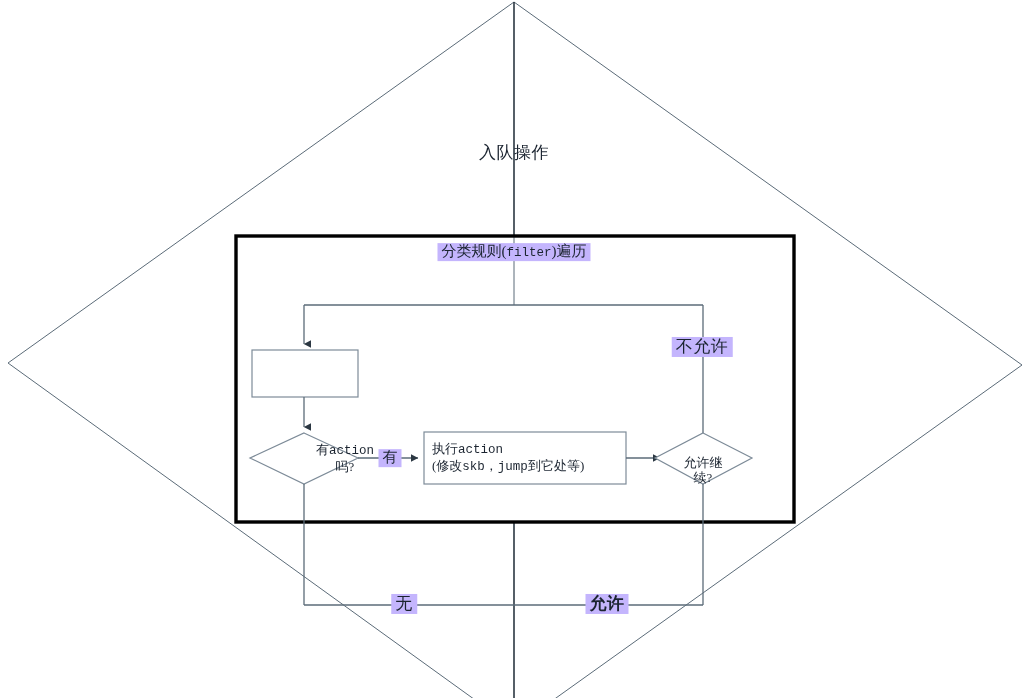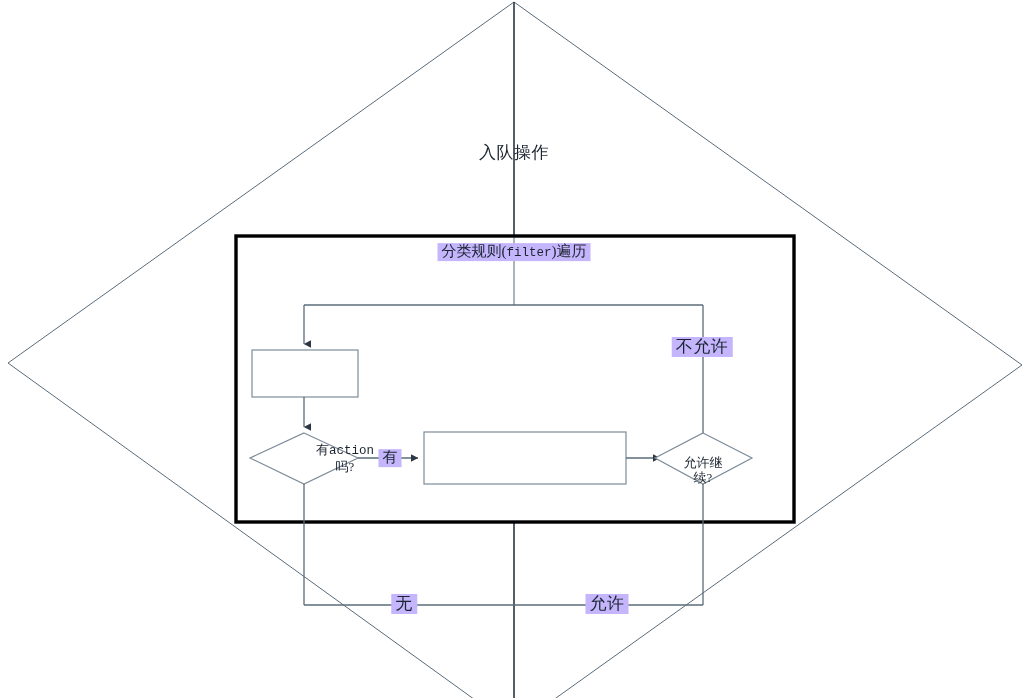--- a/index.html
+++ b/index.html
@@ -100,24 +100,25 @@
 
   </svg>
 
   <div class="lbl lbl-center txt-cjk-lg" style="left:514px; top:153px;">入队操作</div>
 
   <div class="lbl lbl-center txt-cjk-md bg-chip" style="left:514px; top:252px;"><span>分类规则(</span><span class="mono">filter</span><span>)遍历</span></div>
 
 
   <div class="lbl lbl-center txt-cjk-sm" style="left:304px; top:458px;margin-left:41px;"><span>有</span><span class="mono">action</span><br><span>吗?</span></div>
 
+  <div class="lbl lbl-left txt-cjk-sm" style="left:432px; top:458px;"><span>执行</span><span class="mono">action</span><br><span>(修改</span><span class="mono">skb</span><span>，</span><span class="mono">jump</span><span>到它处等)</span></div>
 
   <div class="lbl lbl-center txt-cjk-sm" style="left:703px; top:470px;"><span>允许继</span><br><span>续?</span></div>
 
   <div class="lbl lbl-center txt-cjk-lg bg-chip" style="left:702px; top:347px;">不允许</div>
 
   <div class="lbl lbl-center txt-cjk-md bg-chip" style="left:390px; top:458px;">有</div>
 
   <div class="lbl lbl-center txt-cjk-lg bg-chip" style="left:404px; top:604px;">无</div>
 
-  <div class="lbl lbl-center txt-cjk-lg bg-chip" style="left:607px; top:604px;">允许</div>
+  <div class="lbl lbl-center txt-cjk-lg bg-chip" style="left:607px; top:604px;font-weight:bold;">允许</div>
 
 </div>
 
 </body></html>

